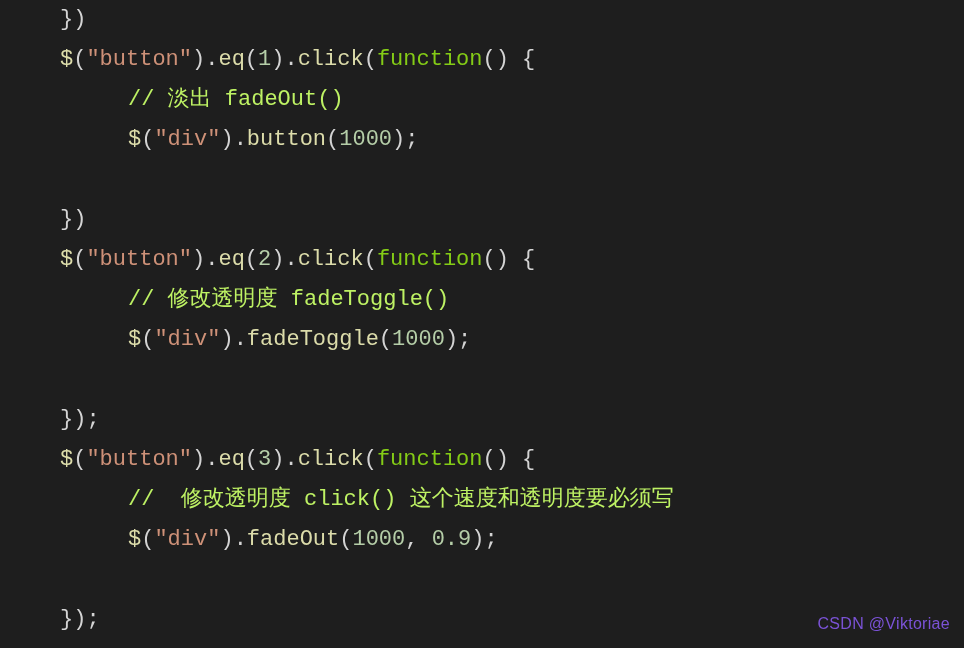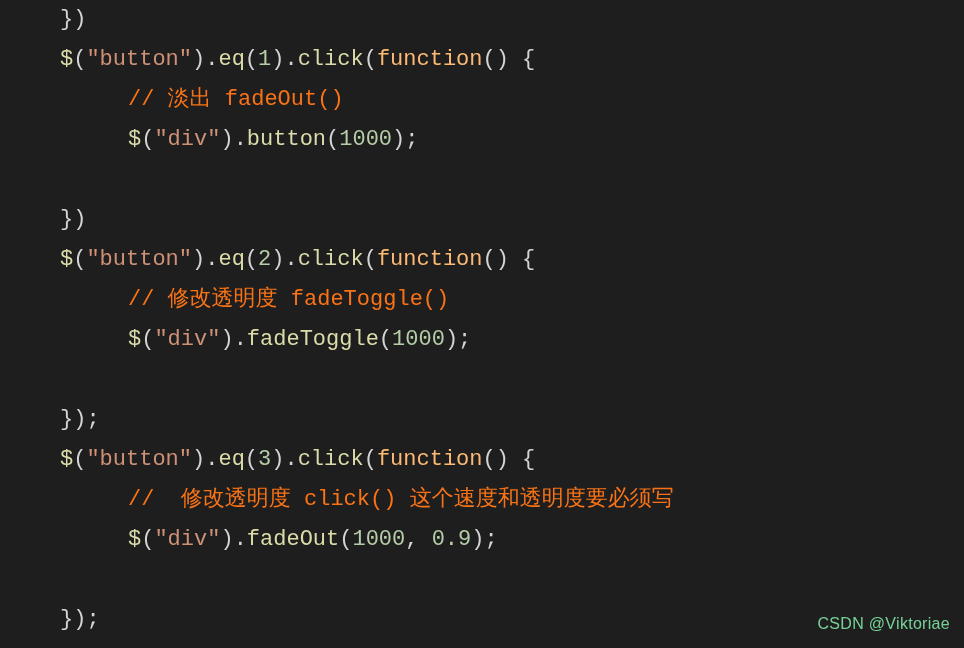--- a/index.html
+++ b/index.html
@@ -23,30 +23,30 @@
       padding: 0 0 0 60px;
       padding-top: 0;
     }
     .indent1 { padding-left: 0; }
     .indent2 { padding-left: 68px; }
     pre {
       font-family: inherit;
       white-space: pre;
     }
     .t-yellow { color: #dcdcaa; }
-    .t-blue { color: #fdba74; }
+    .t-blue { color: #84cc16; }
     .t-orange { color: #ce9178; }
     .t-green { color: #b5cea8; }
-    .t-comment { color: #f97316; }
+    .t-comment { color: #bef264; }
     .t-white { color: #d4d4d4; }
     .watermark {
       position: absolute;
       bottom: 10px;
       right: 14px;
-      color: #86efac;
+      color: #8b5cf6;
       font-family: Arial, sans-serif;
       font-size: 16px;
       opacity: 0.85;
       letter-spacing: 0.3px;
     }
     .line { display: block; min-height: 1.82em; }
   </style>
 </head>
 <body>
 

